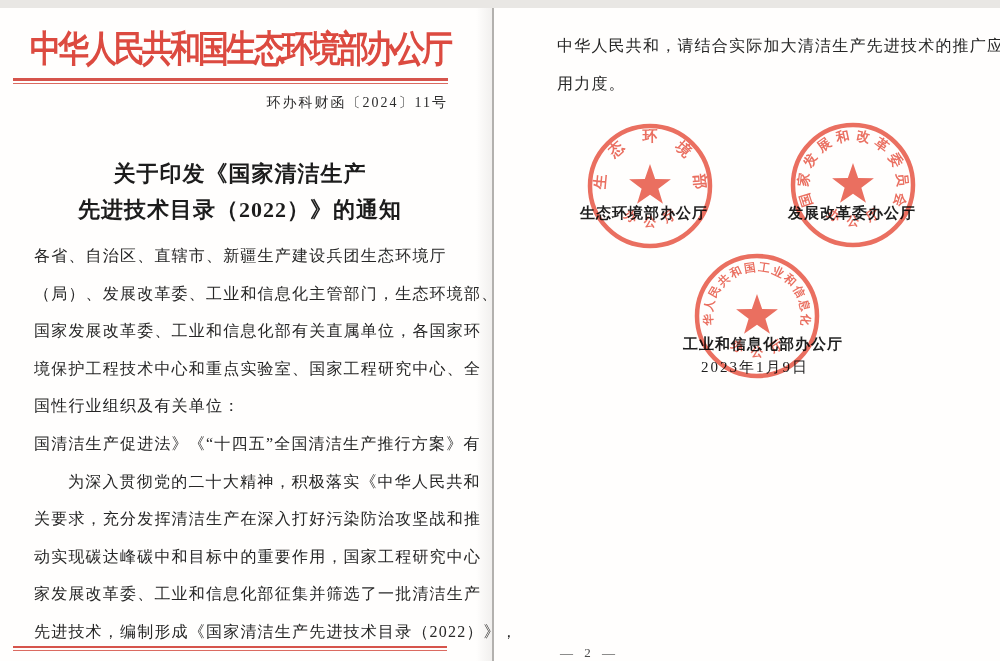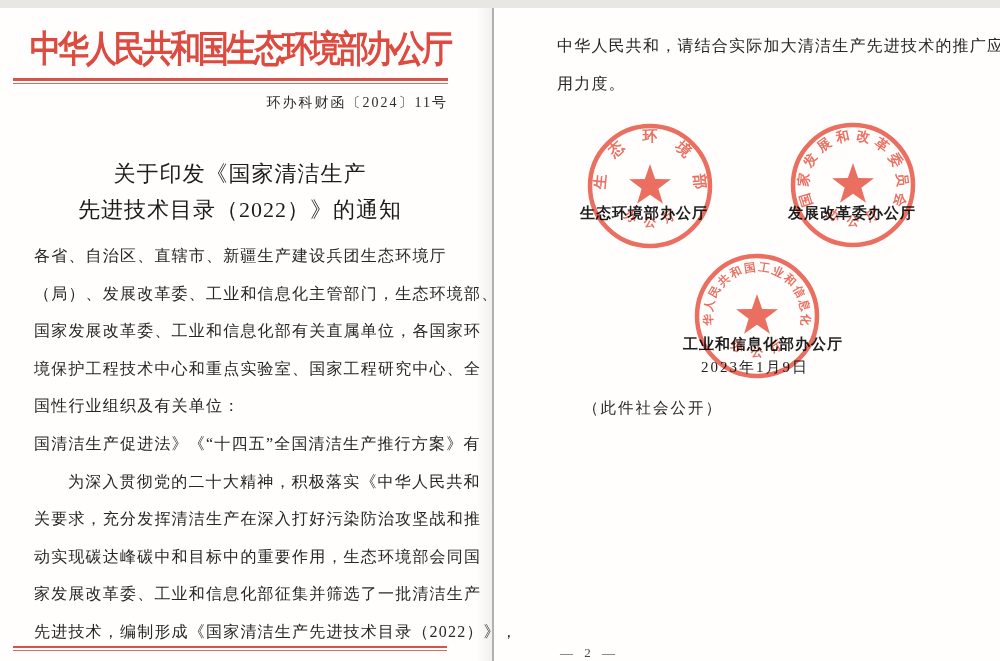--- a/index.html
+++ b/index.html
@@ -35,21 +35,21 @@
     border-top:3px solid #d6544c;
     border-bottom:1px solid #db6a60;
   }
   .doc-number{
     position:absolute;left:150px;top:86px;width:298px;height:20px;
     text-align:right;font-size:14px;letter-spacing:2px;color:#2a2a2a;
     white-space:nowrap;
   }
   .doc-title{
     position:absolute;left:30px;top:148px;width:420px;
-    text-align:center;font-size:22px;font-weight:normal;letter-spacing:1px;
+    text-align:center;font-size:22px;font-weight:bold;letter-spacing:1px;
     line-height:36px;color:#1c1c1c;
   }
   .body-block{
     position:absolute;
     font-size:16px;letter-spacing:1.2px;color:#262626;
   }
   .body-left{left:34px;top:229px;width:416px;}
   .body-right{left:557px;top:19px;width:410px;}
   .bline{height:37.6px;line-height:37.6px;white-space:nowrap;}
   .bline.indent{padding-left:34px;}
@@ -106,42 +106,41 @@
 
   <div class="body-block body-left">
     <div class="bline">各省、自治区、直辖市、新疆生产建设兵团生态环境厅</div>
     <div class="bline">（局）、发展改革委、工业和信息化主管部门，生态环境部、</div>
     <div class="bline">国家发展改革委、工业和信息化部有关直属单位，各国家环</div>
     <div class="bline">境保护工程技术中心和重点实验室、国家工程研究中心、全</div>
     <div class="bline">国性行业组织及有关单位：</div>
     <div class="bline">国清洁生产促进法》《“十四五”全国清洁生产推行方案》有</div>
     <div class="bline indent">为深入贯彻党的二十大精神，积极落实《中华人民共和</div>
     <div class="bline">关要求，充分发挥清洁生产在深入打好污染防治攻坚战和推</div>
-    <div class="bline">动实现碳达峰碳中和目标中的重要作用，生态环境部会同国</div>
+    <div class="bline">动实现碳达峰碳中和目标中的重要作用，国家工程研究中心</div>
     <div class="bline">家发展改革委、工业和信息化部征集并筛选了一批清洁生产</div>
     <div class="bline">先进技术，编制形成《国家清洁生产先进技术目录（2022）》，</div>
   </div>
 
   <div class="footer-rule"></div>
 
   <div class="page-fold-shadow"></div>
   <div class="page-divider"></div>
 
   <div class="body-block body-right">
     <div class="bline">中华人民共和，请结合实际加大清洁生产先进技术的推广应</div>
     <div class="bline">用力度。</div>
   </div>
 
   <div class="seal-caption cap-1">生态环境部办公厅</div>
   <div class="seal-caption cap-2">发展改革委办公厅</div>
   <div class="seal-caption cap-3">工业和信息化部办公厅</div>
 
   <div class="sign-date">2023年1月9日</div>
 
-  <div class="public-note">（此件社会公开）</div>
 
   <div class="page-number">— 2 —</div>
 
   <div class="seal seal-1">
     <svg viewBox="0 0 140 140" width="140" height="140">
       <defs>
         <path id="arcTop1" d="M 27.7 85.4 A 45 45 0 1 1 112.3 85.4" fill="none"></path>
         <path id="arcBot1" d="M 33.7 86.9 A 40 40 0 0 0 106.3 86.9" fill="none"></path>
       </defs>
       <circle cx="70" cy="70" r="60" fill="none" stroke="#e75b4b" stroke-width="4.5"></circle>

